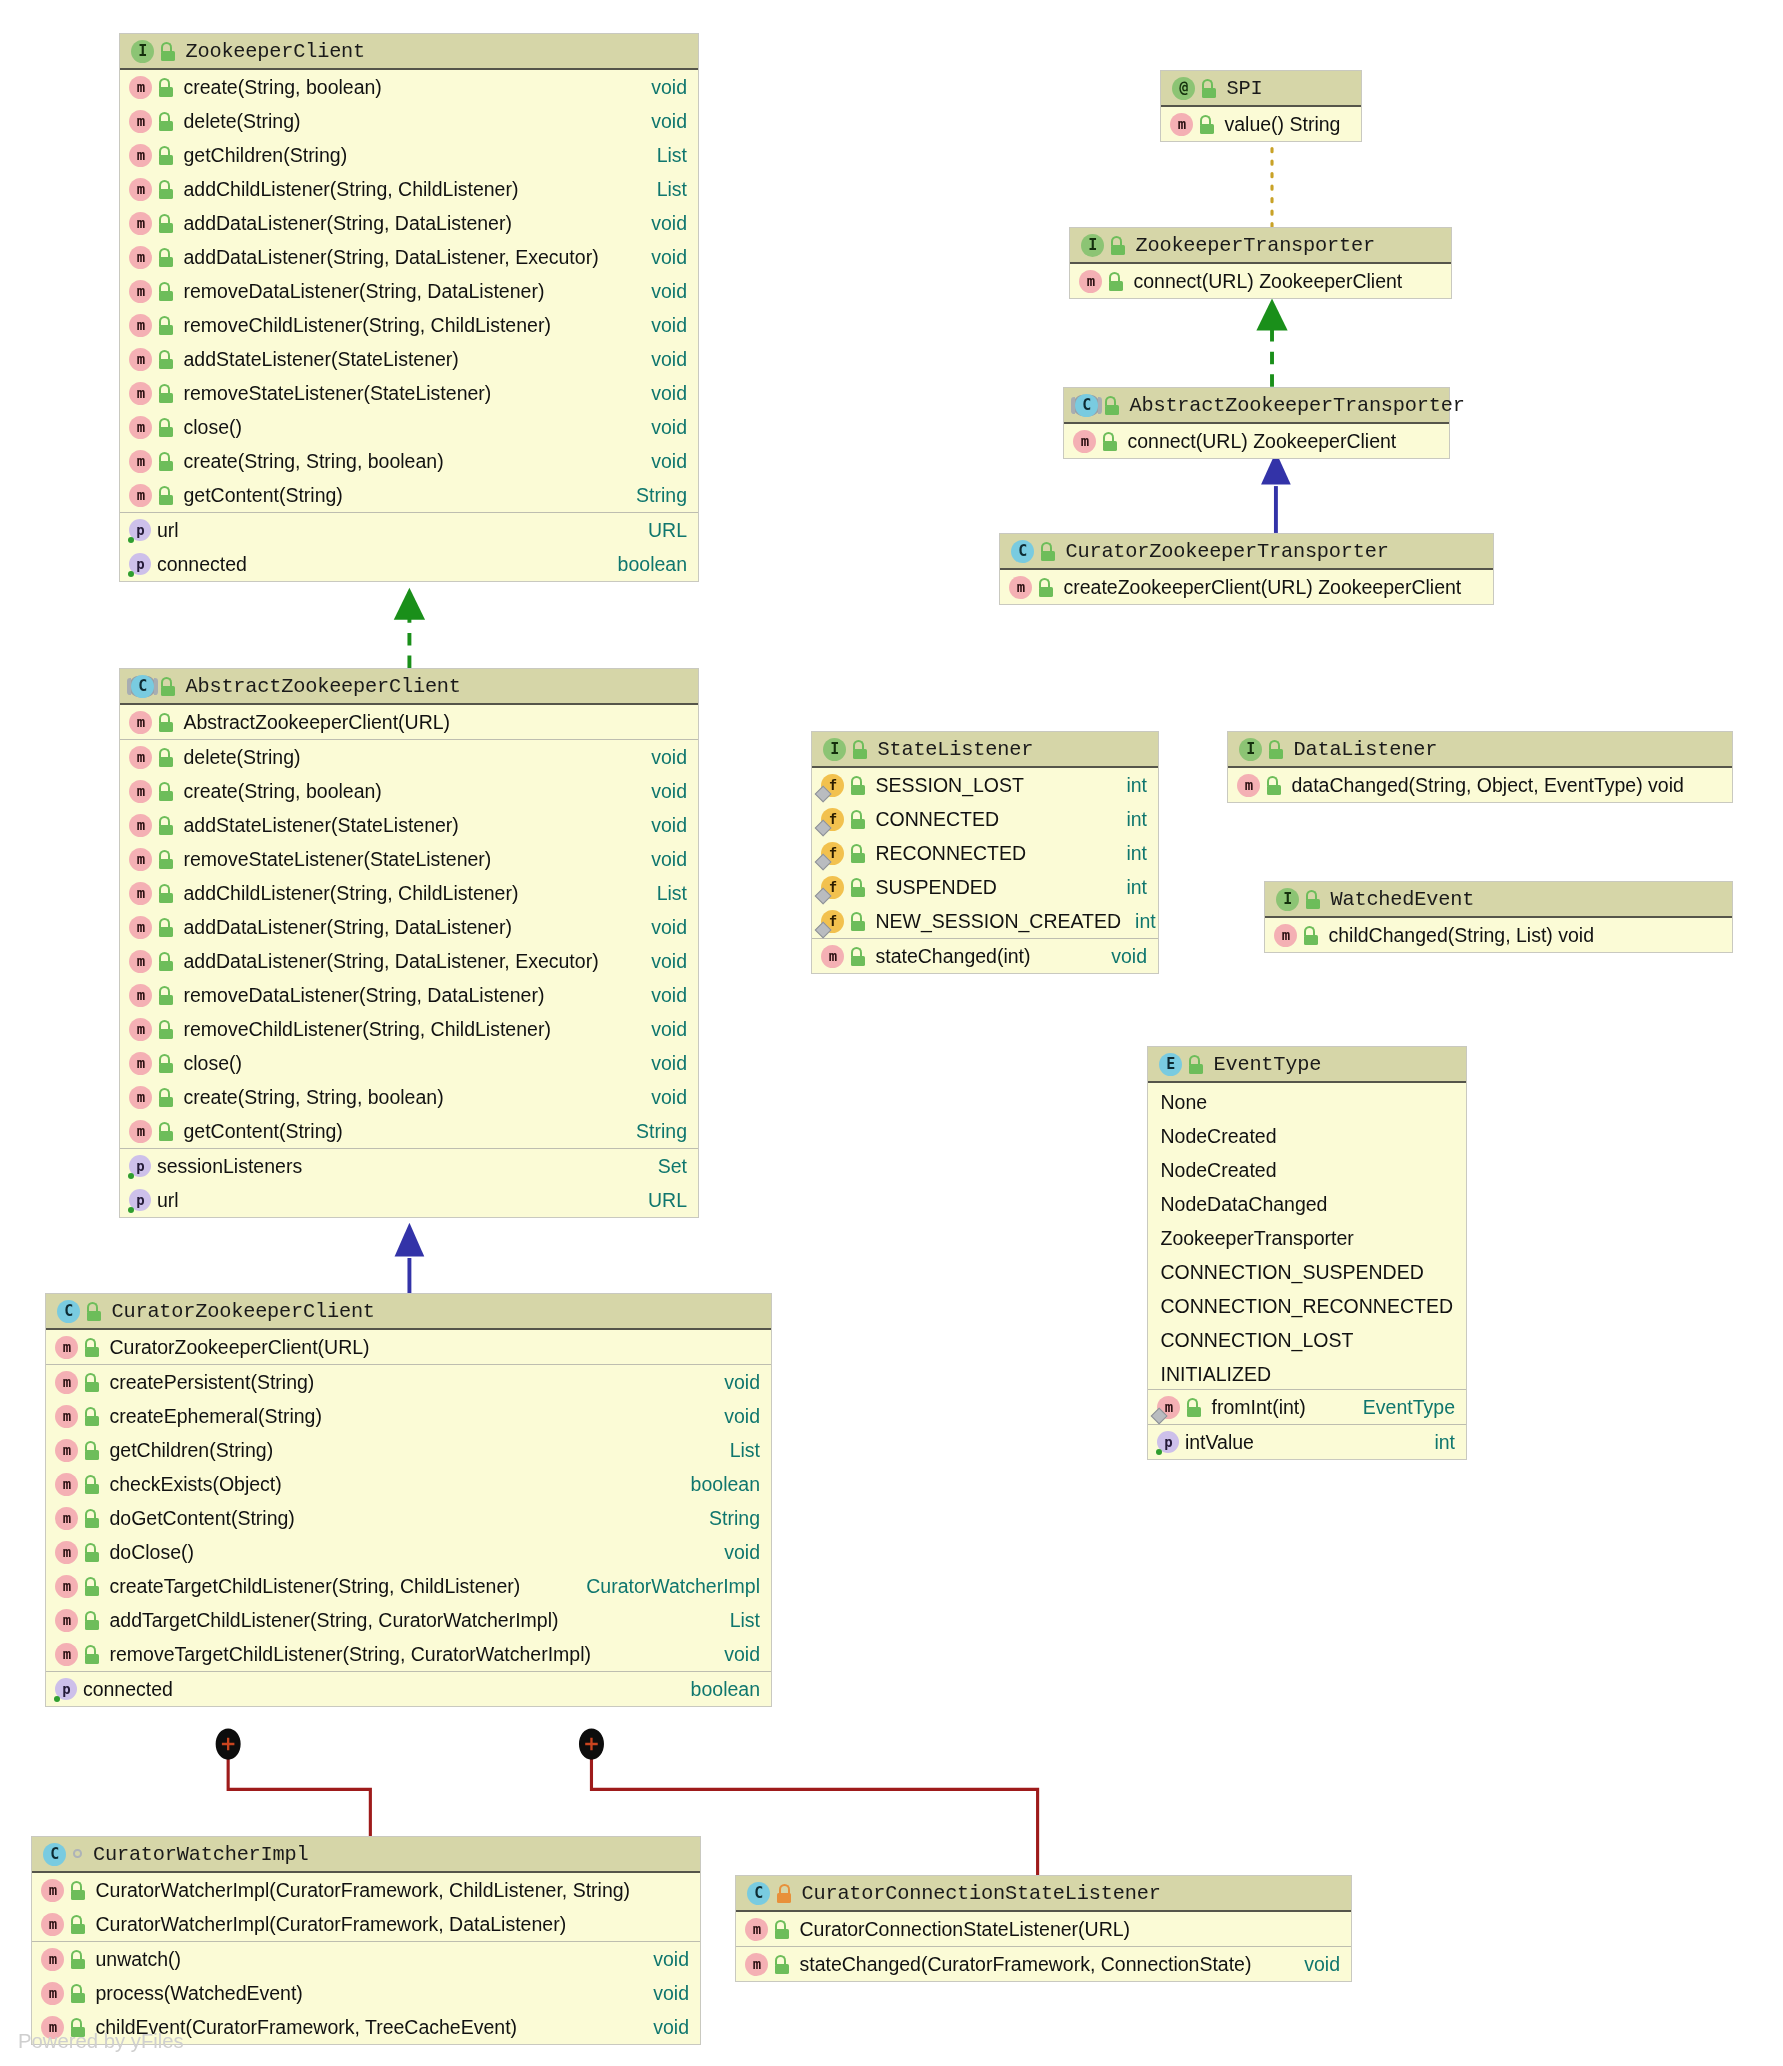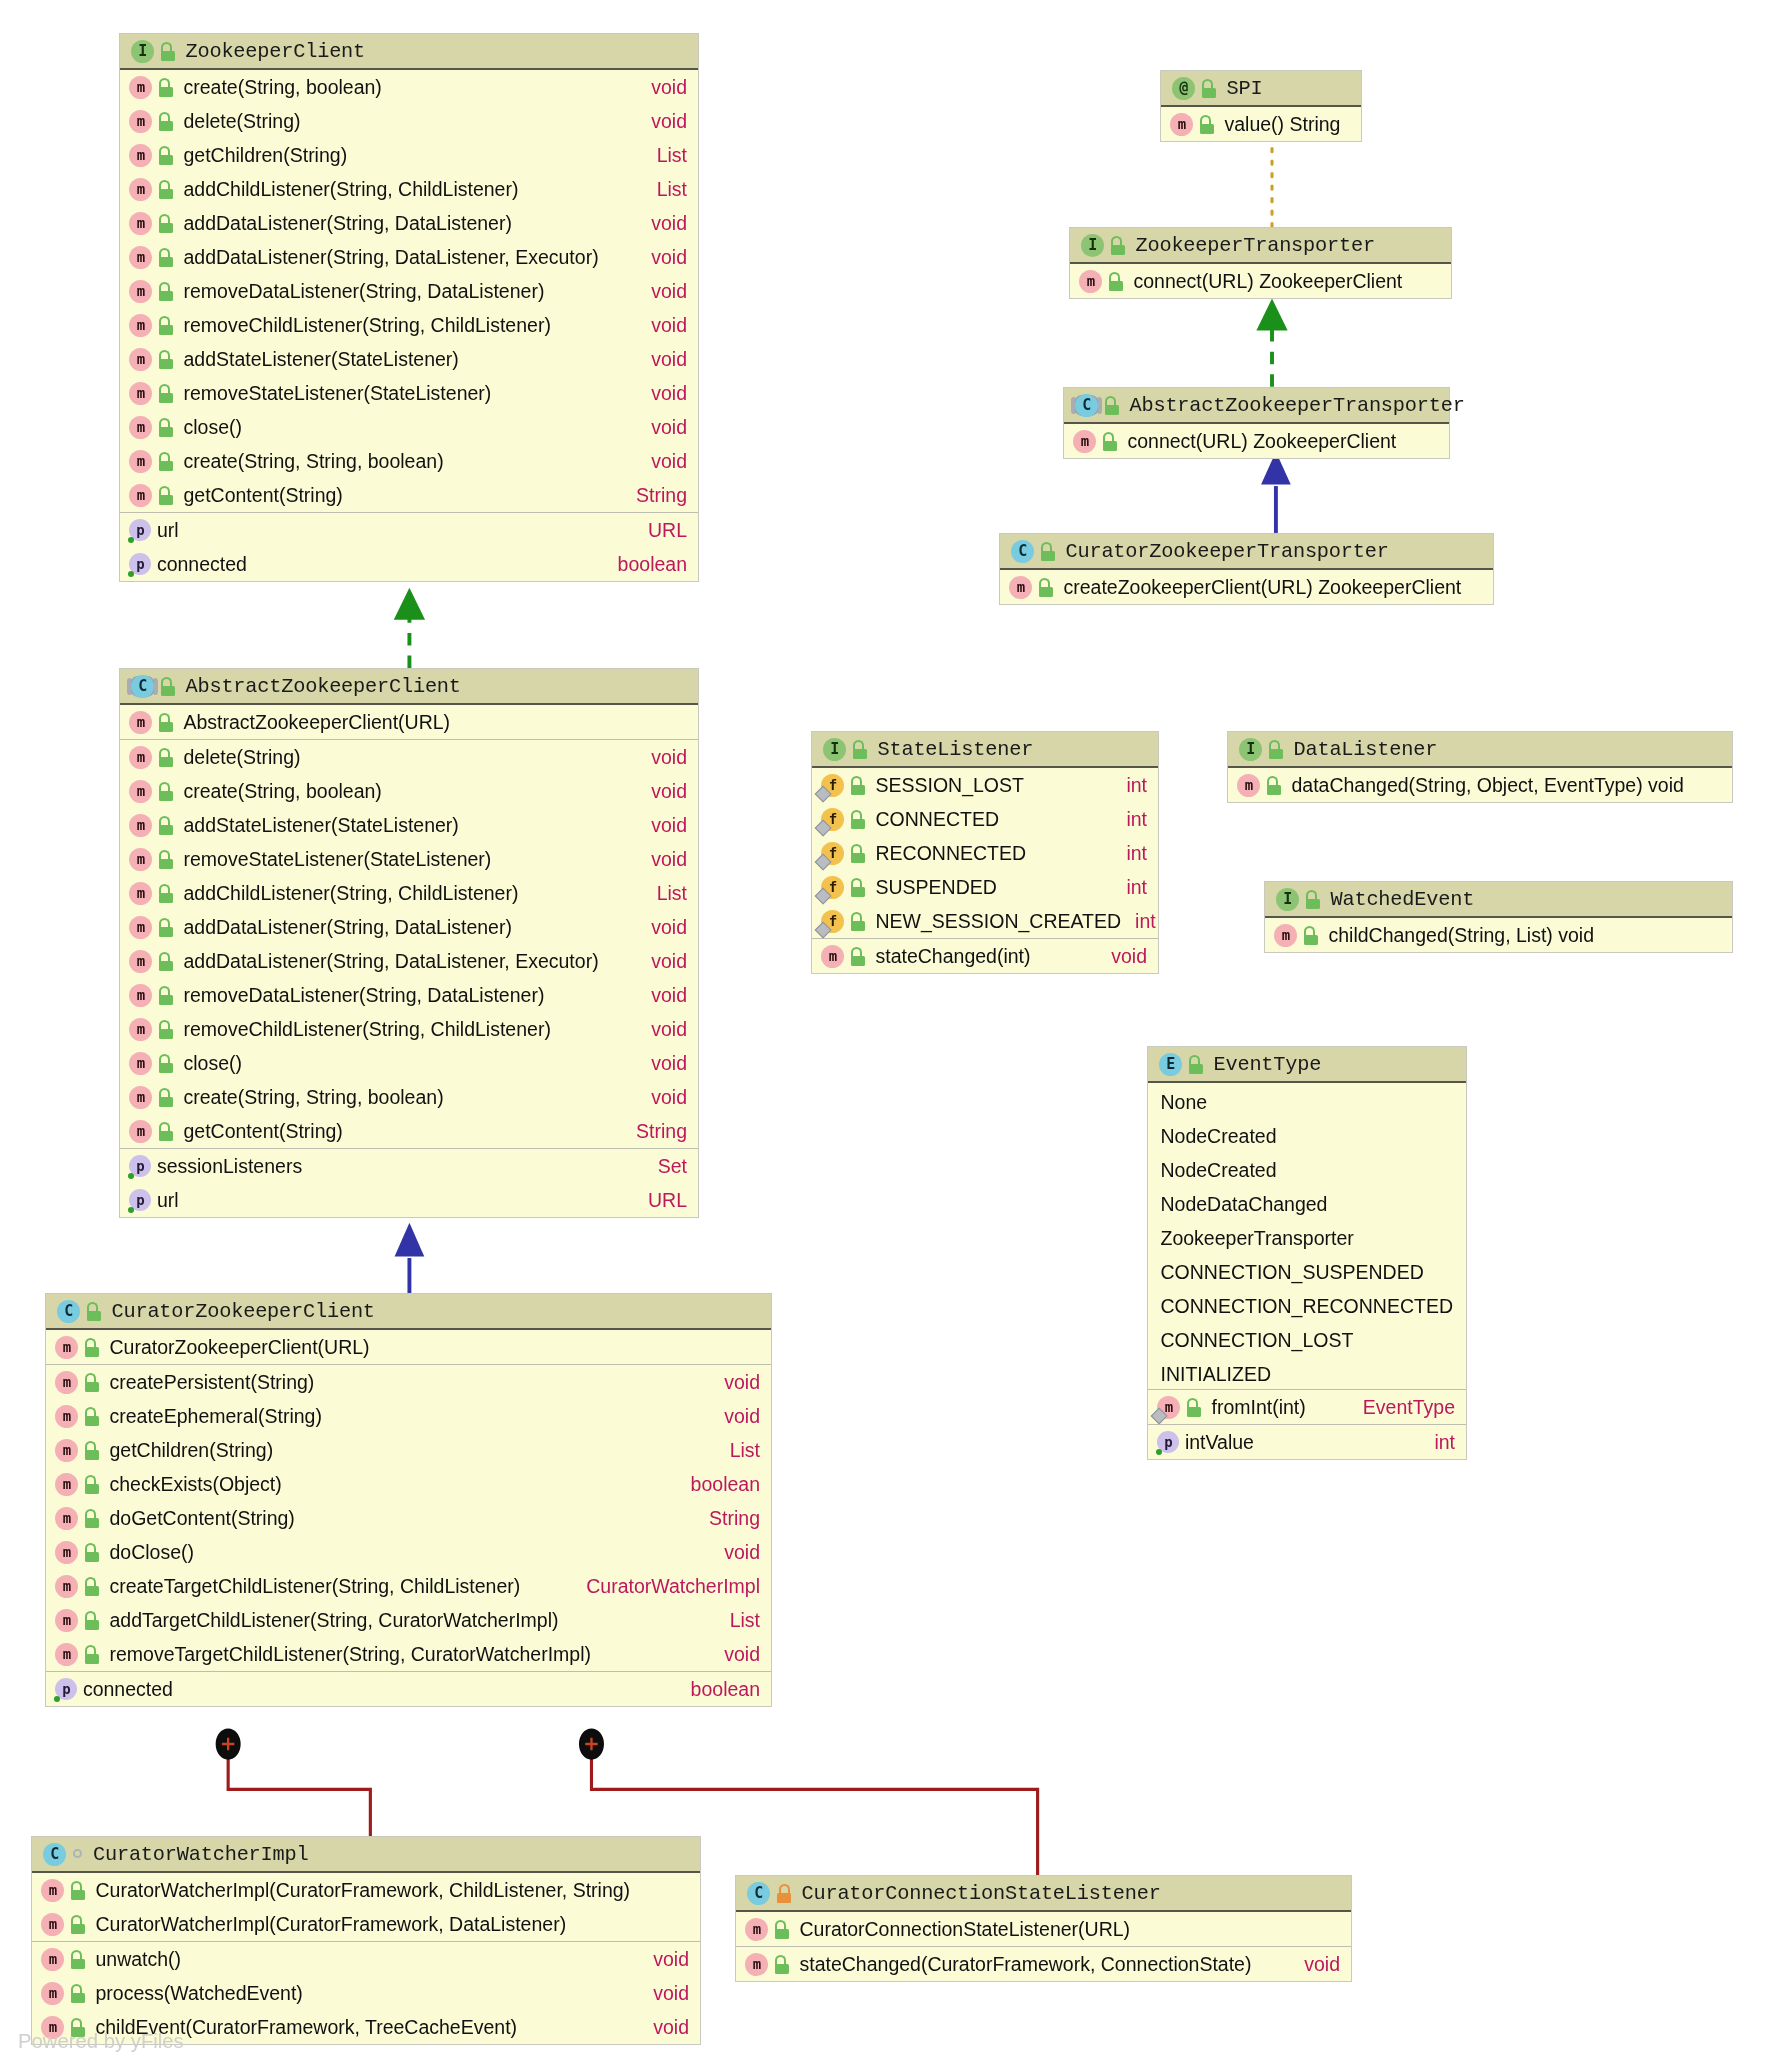--- a/index.html
+++ b/index.html
@@ -9,21 +9,21 @@
   
   .box{position:absolute;border:1.6px solid #c9c9c0;background:#fbfbd6;box-sizing:border-box;
        box-shadow:0 0 0 0 rgba(0,0,0,0);}
   .hdr{background:#d6d6a8;border-bottom:2.3px solid #55554a;display:flex;align-items:center;
        padding:5.5px 11px;box-sizing:border-box;}
   .hdr .tname{font-size:20.3px;color:#1a1a1a;font-family:Liberation Mono, monospace;letter-spacing:-0.2px;}
   .sect{border-bottom:1.6px solid #bdbdb0;}
   .sect:last-child{border-bottom:none;}
   .row{display:flex;align-items:center;padding:3.1px 11px 3.1px 9.4px;box-sizing:border-box;min-height:34px;}
   .row .sig{font-size:19.5px;color:#111;white-space:nowrap;}
-  .row .rtype{margin-left:auto;padding-left:14px;font-size:19.5px;color:#be185d;white-space:nowrap;}
+  .row .rtype{margin-left:auto;padding-left:14px;font-size:19.5px;color:#0f766e;white-space:nowrap;}
   .row.enumc{padding-left:12.5px;min-height:34px;align-items:flex-end;}
 
   
   .ic{position:relative;flex:0 0 auto;margin-right:5.5px;display:inline-block;}
   .disc{width:23.4px;height:23.4px;border-radius:50%;display:flex;align-items:center;justify-content:center;
         font-size:15px;font-family:"DejaVu Sans Mono",monospace;font-weight:bold;color:#1c1c1c;line-height:1;}
   .d-iface{background:#8cc474;color:#14300d;}
   .d-class{background:#79cbe0;color:#0d2b33;}
   .d-enum{background:#79cbe0;color:#0d2b33;}
   .d-anno{background:#8cc474;color:#14300d;}

